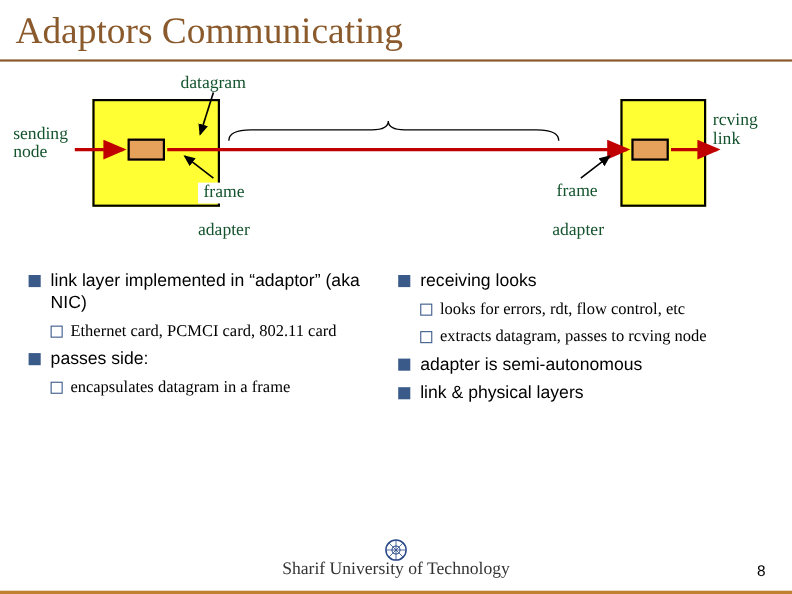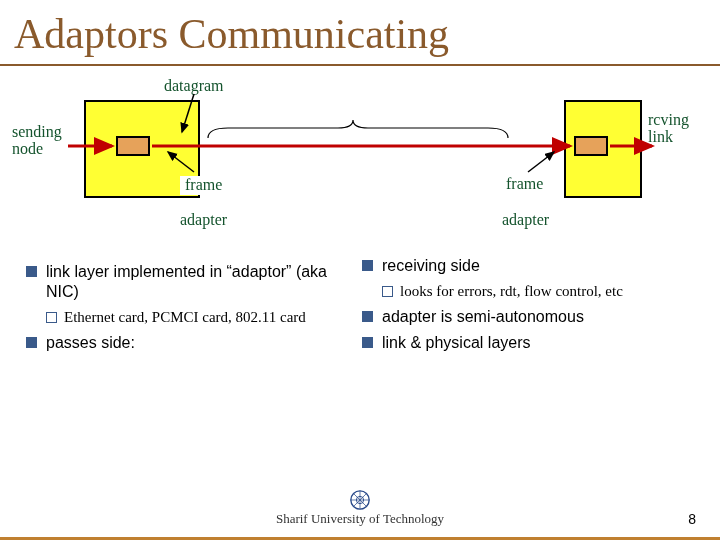--- a/index.html
+++ b/index.html
@@ -4,21 +4,21 @@
 <style>
   * { box-sizing: border-box; margin: 0; padding: 0; }
   body {
     width: 720px; height: 540px;
     font-family: Georgia, 'Times New Roman', serif;
     background: #fff;
     position: relative;
     border-bottom: 3px solid #c08030;
   }
   .title {
-    font-size: 42px;
+    font-size: 34px;
     color: #8a5a2c;
     padding: 10px 0 6px 14px;
     border-bottom: 2px solid #8a5a2c;
     margin-bottom: 6px;
     font-weight: normal;
   }
   .diagram { position: relative; height: 180px; margin: 0 8px; }
   .rect {
     position: absolute;
     border: 2px solid #000;
@@ -31,39 +31,38 @@
     font-size: 16px;
     color: #14532d;
     line-height: 1.05;
   }
   svg.arrows { position: absolute; top:0; left:0; width:100%; height:100%; pointer-events:none; }
   .columns {
     display: flex;
     font-family: Arial, sans-serif;
     font-size: 16px;
     padding: 4px 24px 0 24px;
-    align-items: flex-end;
   }
   .col { flex: 1; }
   .col ul { list-style: none; }
   .col li { margin-bottom: 6px; line-height: 1.25; }
   .b1 { position: relative; padding-left: 22px; }
   .b1::before {
     content: ""; position: absolute; left: 2px; top: 4px;
     width: 11px; height: 11px; background: #3a5a8a;
   }
   .b2 { position: relative; padding-left: 40px; font-size: 15px; font-family: Liberation Serif, serif; }
   .b2::before {
     content: ""; position: absolute; left: 22px; top: 4px;
     width: 9px; height: 9px; border: 1.5px solid #3a5a8a; background: #fff;
   }
   .footer {
     position: absolute; bottom: 10px; left: 0; width: 100%;
     text-align: center;
-    font-family: Georgia, serif; font-size: 13px; color: #333;
+    font-family: Georgia, serif; font-size: 16px; color: #333;
   }
   .pagenum { position: absolute; right: 24px; bottom: 10px; font-family: Arial; font-size: 14px; }
   .logo {
     position: absolute; bottom: 26px; left: 50%; transform: translateX(-50%);
     width: 22px; height: 22px;
   }
 </style>
 </head>
 <body>
 
@@ -114,26 +113,28 @@
     <path d="M200 66 Q200 56 220 56 L330 56 Q345 56 345 48 Q345 56 360 56 L480 56 Q500 56 500 66" fill="none" stroke="#000" stroke-width="1.2"></path>
   </svg>
 </div>
 
 <div class="columns">
   <div class="col">
     <ul>
       <li class="b1">link layer implemented in “adaptor” (aka NIC)</li>
       <li class="b2">Ethernet card, PCMCI card, 802.11 card</li>
       <li class="b1">passes side:</li>
+      <li class="b2">encapsulates datagram in a frame</li>
     </ul>
   </div>
   <div class="col">
     <ul>
-      <li class="b1">receiving side</li>
+      <li class="b1">receiving looks</li>
       <li class="b2">looks for errors, rdt, flow control, etc</li>
+      <li class="b2">extracts datagram, passes to rcving node</li>
       <li class="b1">adapter is semi-autonomous</li>
       <li class="b1">link &amp; physical layers</li>
     </ul>
   </div>
 </div>
 
 <svg class="logo" viewBox="0 0 24 24">
   <circle cx="12" cy="12" r="10" fill="none" stroke="#2a4a8a" stroke-width="1.5"></circle>
   <circle cx="12" cy="12" r="4" fill="none" stroke="#2a4a8a" stroke-width="1"></circle>
   <path d="M12 2 L12 22 M2 12 L22 12 M5 5 L19 19 M19 5 L5 19" stroke="#2a4a8a" stroke-width="0.8"></path>

